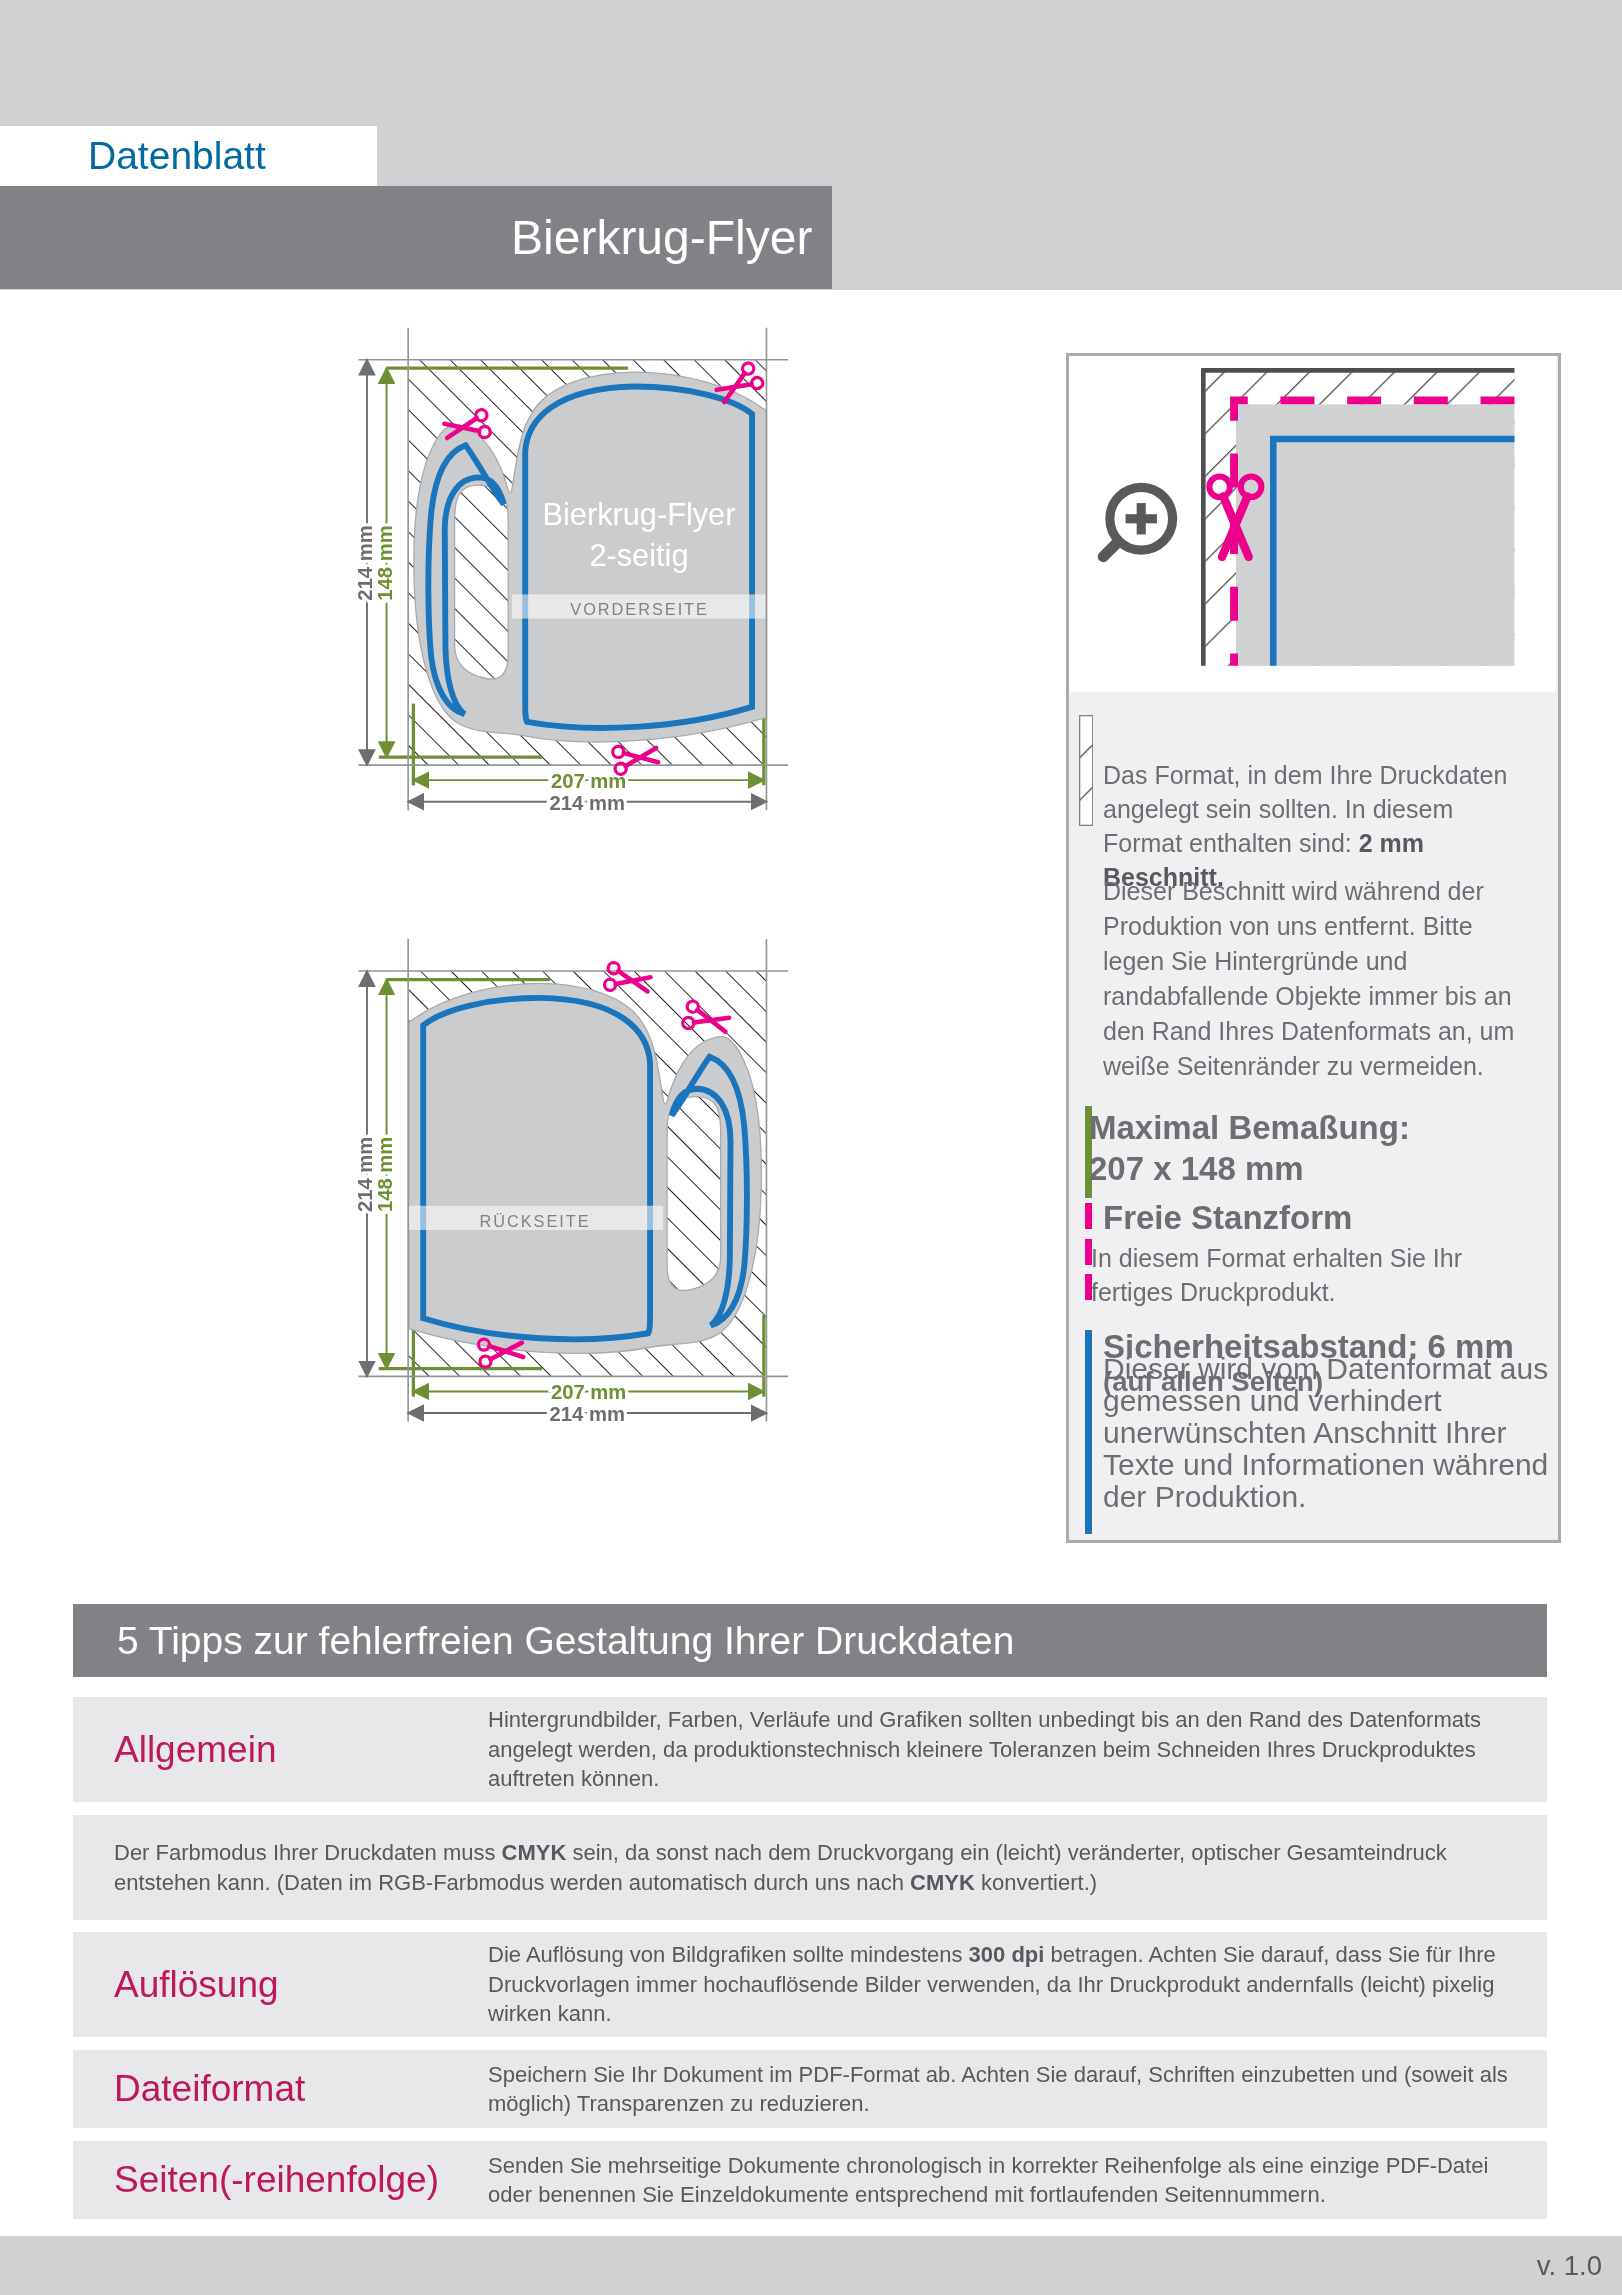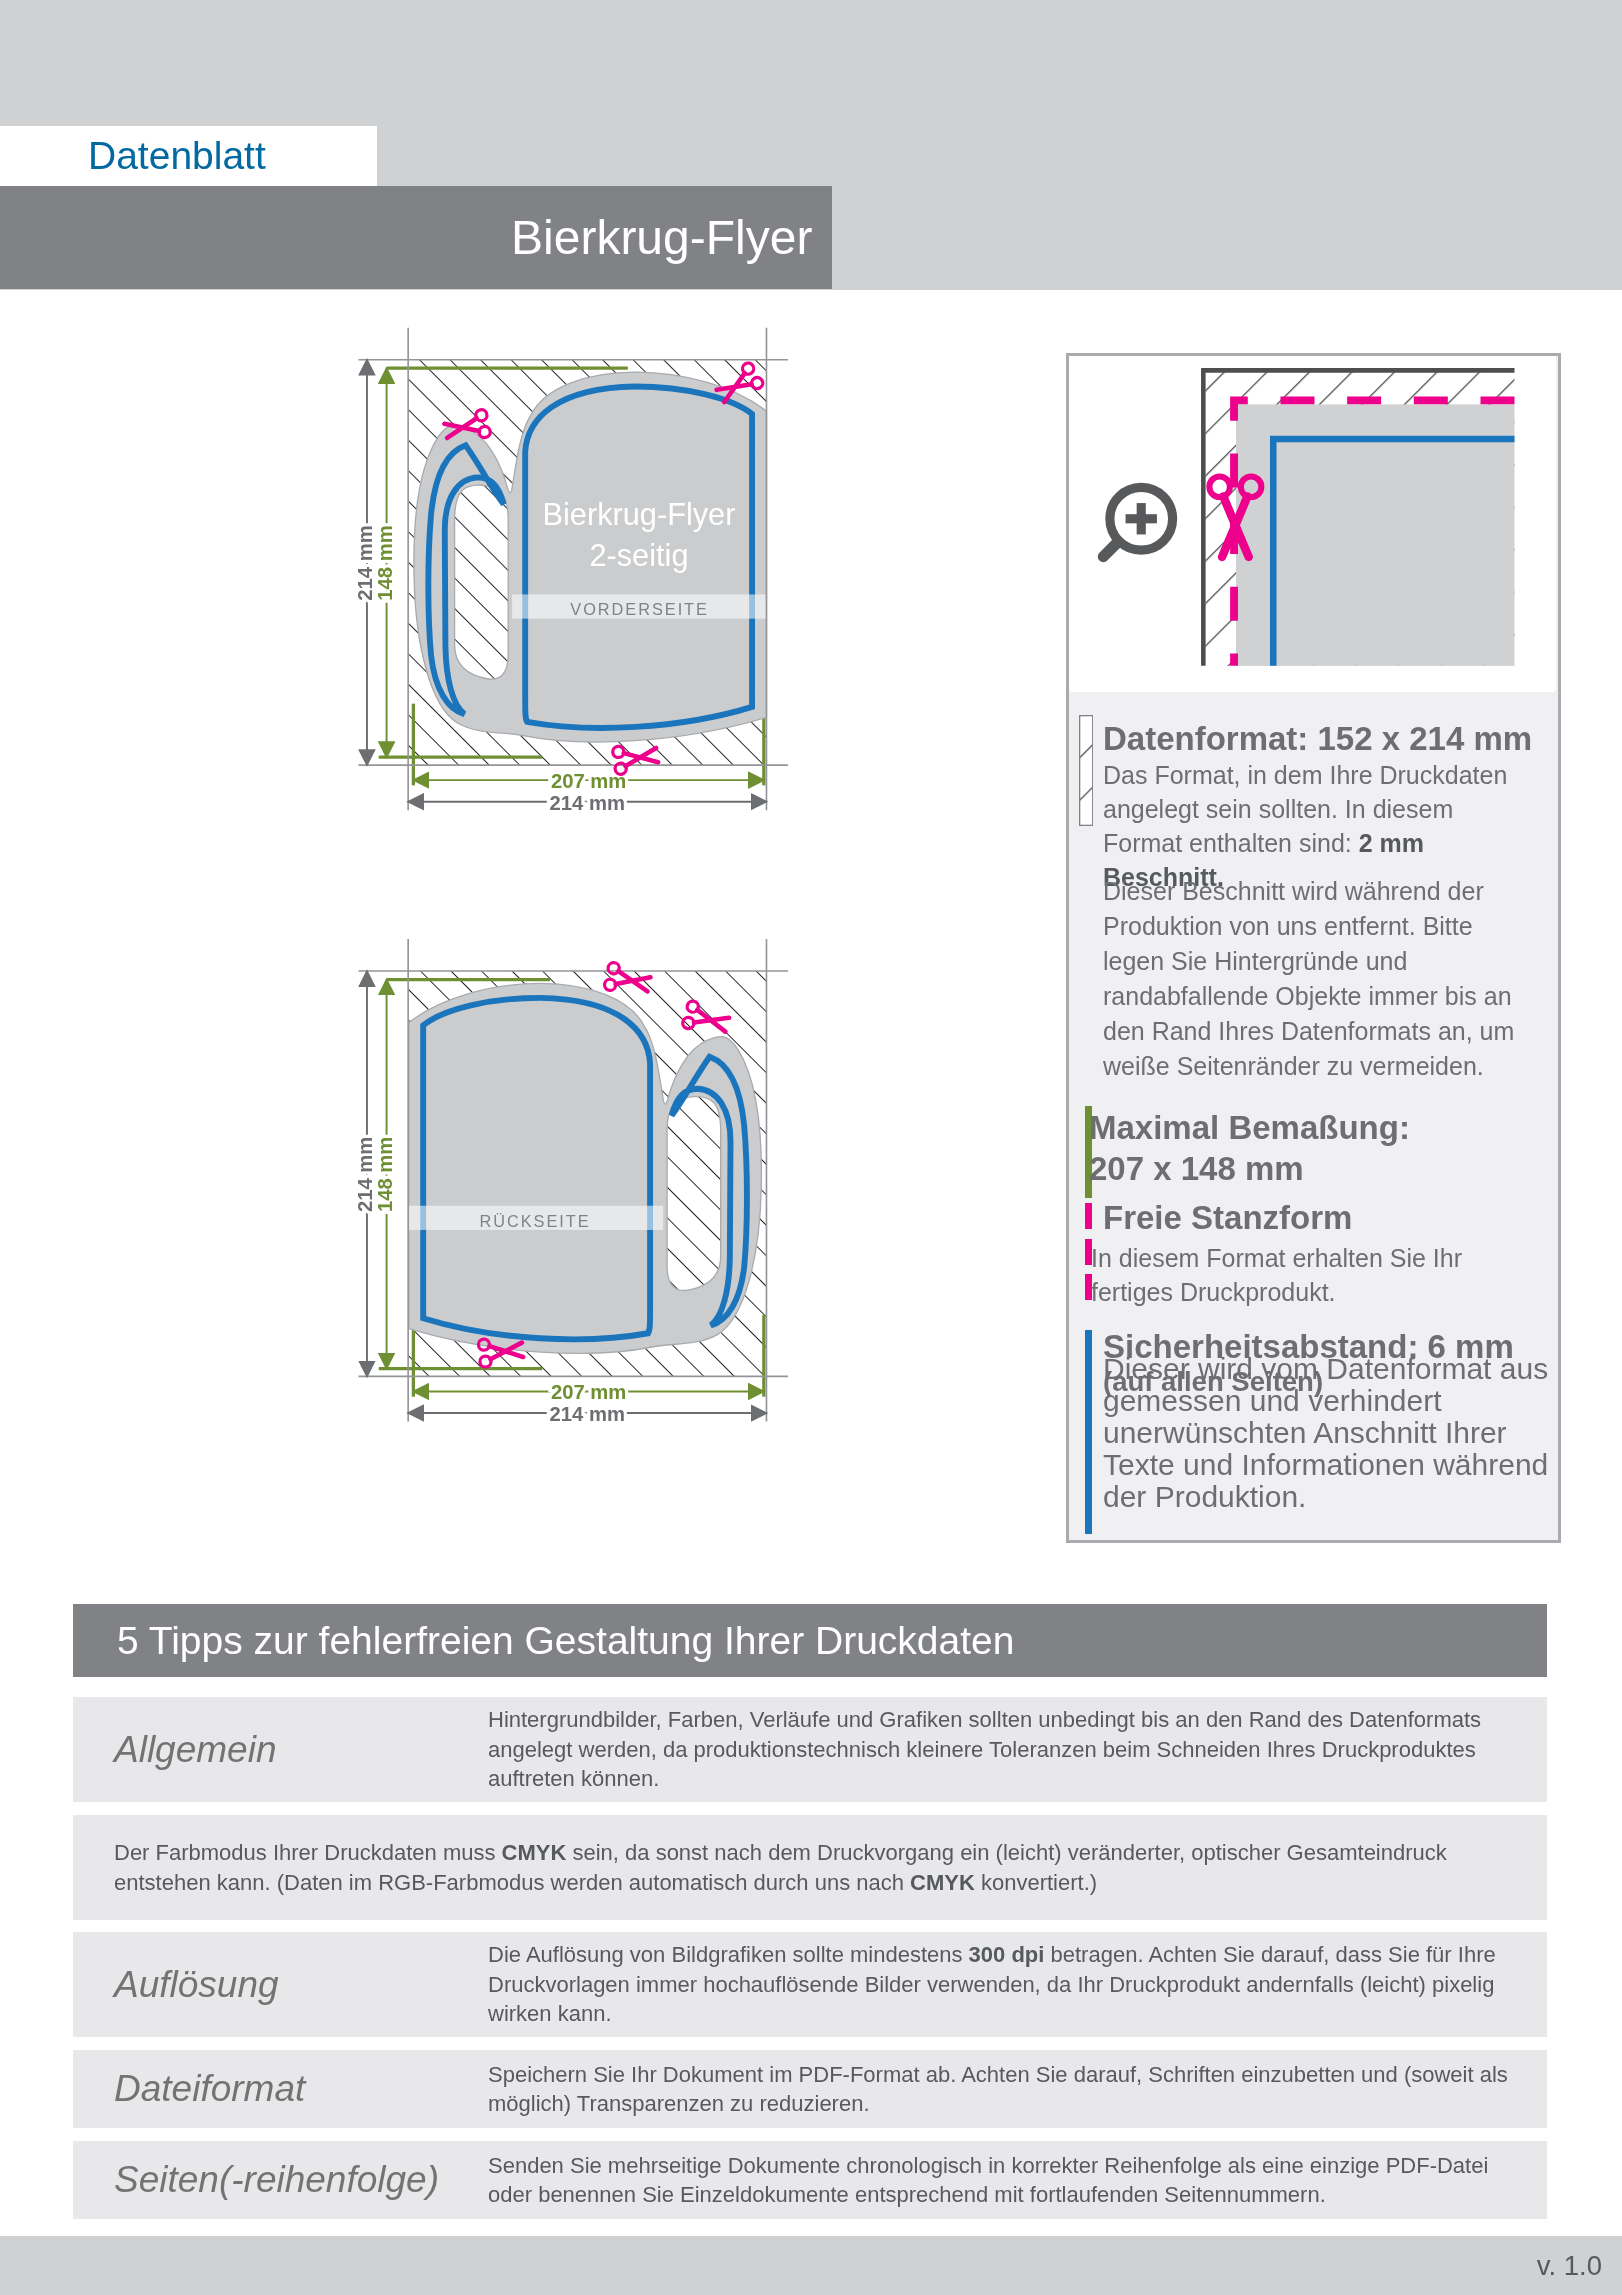--- a/index.html
+++ b/index.html
@@ -42,21 +42,21 @@
   .sich-bar{position:absolute;left:15.7px;top:974px;width:7.2px;height:204px;background:#1b75bc;}
   .sich-title{left:34px;top:972px;font-size:33px;font-weight:bold;color:#1b75bc;}
   .sich-sub{left:34px;top:1010px;font-size:27.5px;font-weight:bold;color:#1b75bc;}
   .sich-body{left:34px;top:997px;width:458px;font-size:30px;line-height:32px;}
 
   
   .tips-bar{position:absolute;left:73px;top:1604px;width:1474px;height:73px;background:#808285;
         box-sizing:border-box;padding-left:44px;color:#ffffff;font-size:39px;line-height:73px;}
   .tip-row{position:absolute;left:73px;width:1474px;background:#e8e8ea;display:flex;align-items:center;
         box-sizing:border-box;padding-left:41px;}
-  .tip-label{flex:0 0 374px;font-size:37px;color:#737373;font-style:italic;}
+  .tip-label{flex:0 0 374px;font-size:37px;color:#be185d;}
   .rowtext{flex:1;font-size:22px;line-height:29.4px;color:#58595b;padding-right:19.6px;}
 
   
   .footer{position:absolute;left:0;top:2236px;width:1623px;height:60px;background:#d0d1d3;}
   .version{position:absolute;right:21px;top:0;height:60px;line-height:60px;font-size:27.5px;color:#58595b;}
 </style>
 </head>
 <body>
 
 <div class="page">
@@ -208,21 +208,20 @@
         <circle cx="110" cy="249" r="48" stroke-width="14"></circle>
         <line x1="86" y1="249" x2="134" y2="249" stroke-width="14"></line>
         <line x1="110" y1="225" x2="110" y2="273" stroke-width="14"></line>
         <line x1="74" y1="285" x2="52" y2="307" stroke-width="17" stroke-linecap="round"></line>
       </g>
     </svg>
 
     <svg class="df-swatch" viewBox="0 0 22 170">
       <rect x="1" y="1" width="20" height="168" fill="url(#hB)" stroke="#808285" stroke-width="2"></rect>
     </svg>
-    <div class="blk df-title">Datenformat: 152 x 214 mm</div>
     <div class="blk df-intro"><span>Das Format, in dem Ihre Druckdaten angelegt sein sollten. In diesem Format enthalten sind: </span><b>2 mm Beschnitt.</b></div>
     <div class="blk df-body">Dieser Beschnitt wird während der Produktion von uns entfernt. Bitte legen Sie Hintergründe und randabfallende Objekte immer bis an den Rand Ihres Datenformats an, um weiße Seitenränder zu vermeiden.</div>
 
     <div class="max-bar"></div>
     <div class="blk max-title">
       <div>Maximal Bemaßung:</div>
       <div>207 x 148 mm</div>
     </div>
 
     <div class="stanz-dash" style="top:847px"></div>

